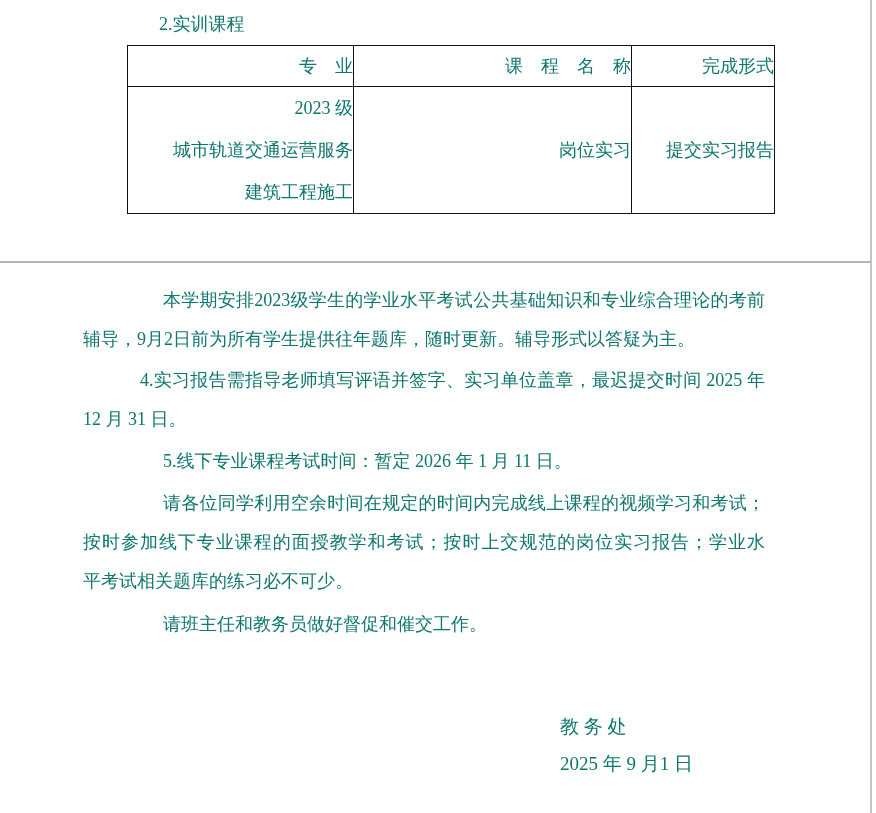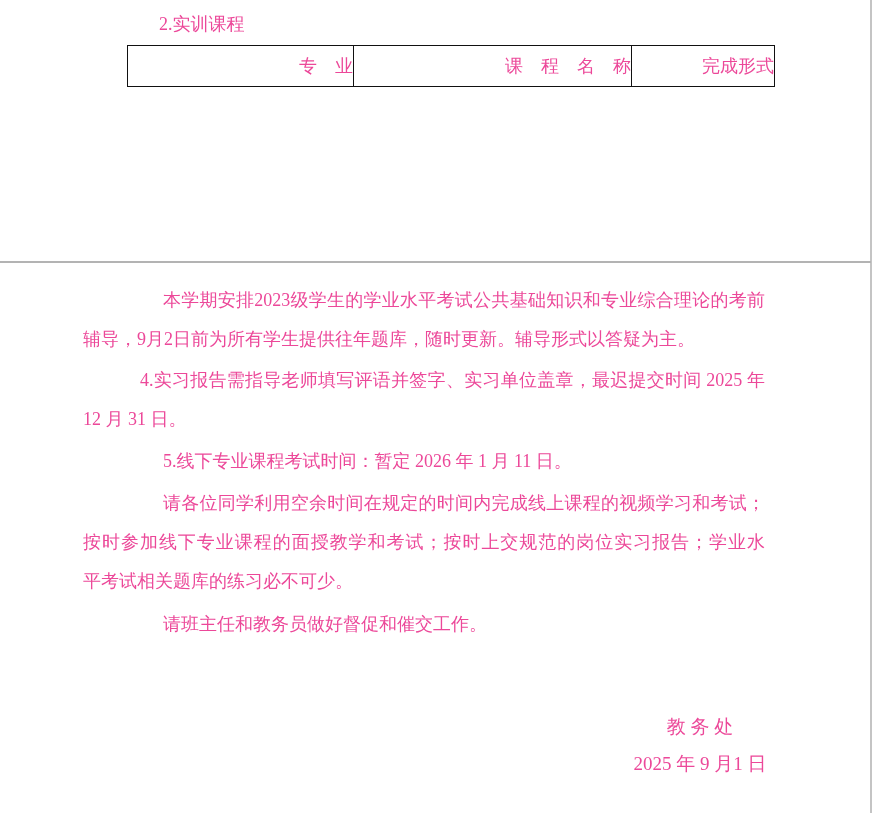--- a/index.html
+++ b/index.html
@@ -2,21 +2,21 @@
 <html><head>
 <meta charset="utf-8">
 <style>
   html, body { margin: 0; padding: 0; background: #ffffff; }
   .page {
     position: relative;
     width: 876px;
     height: 813px;
     background: #ffffff;
     font-family: "Liberation Serif", "DejaVu Serif", serif;
-    color: #ec4899;
+    color: #0f766e;
     overflow: hidden;
   }
   
   .page-edge-line {
     position: absolute;
     left: 870px; top: 0;
     width: 2px; height: 813px;
     background: #c4c4c4;
   }
   
@@ -75,21 +75,20 @@
   .ind57 { padding-left: 57px; }
   .mt11 { margin-top: 11px; }
   .mt2  { margin-top: 2px; }
   .mt3  { margin-top: 3px; }
   .mt4  { margin-top: 4px; }
   
   .signature {
     position: absolute;
     left: 560px; top: 712px;
     width: 280px;
-    text-align: center;
     font-size: 19px;
   }
   .sig-issuer { line-height: 30px; white-space: pre; }
   .sig-date   { margin-top: 7px; line-height: 30px; white-space: pre; }
 </style>
 </head>
 <body>
 
 <div class="page">
 
@@ -97,20 +96,29 @@
   <div class="page-break-line"></div>
 
   <div class="heading-training">2.实训课程</div>
 
   <table class="courses">
     <tbody>
         <tr class="hdr-row">
       <td class="col-major">专　业</td>
       <td class="col-course">课　程　名　称</td>
       <td class="col-form">完成形式</td>
+    </tr>
+    <tr class="body-row">
+      <td>
+        <div class="major-line">2023 级</div>
+        <div class="major-line">城市轨道交通运营服务</div>
+        <div class="major-line">建筑工程施工</div>
+      </td>
+      <td>岗位实习</td>
+      <td>提交实习报告</td>
     </tr>
   </tbody>
     </table>
 
   <div class="content">
 
 
     <div class="para mt11">
       <div class="line jl ind80">本学期安排2023级学生的学业水平考试公共基础知识和专业综合理论的考前</div>
       <div class="line">辅导，9月2日前为所有学生提供往年题库，随时更新。辅导形式以答疑为主。</div>

